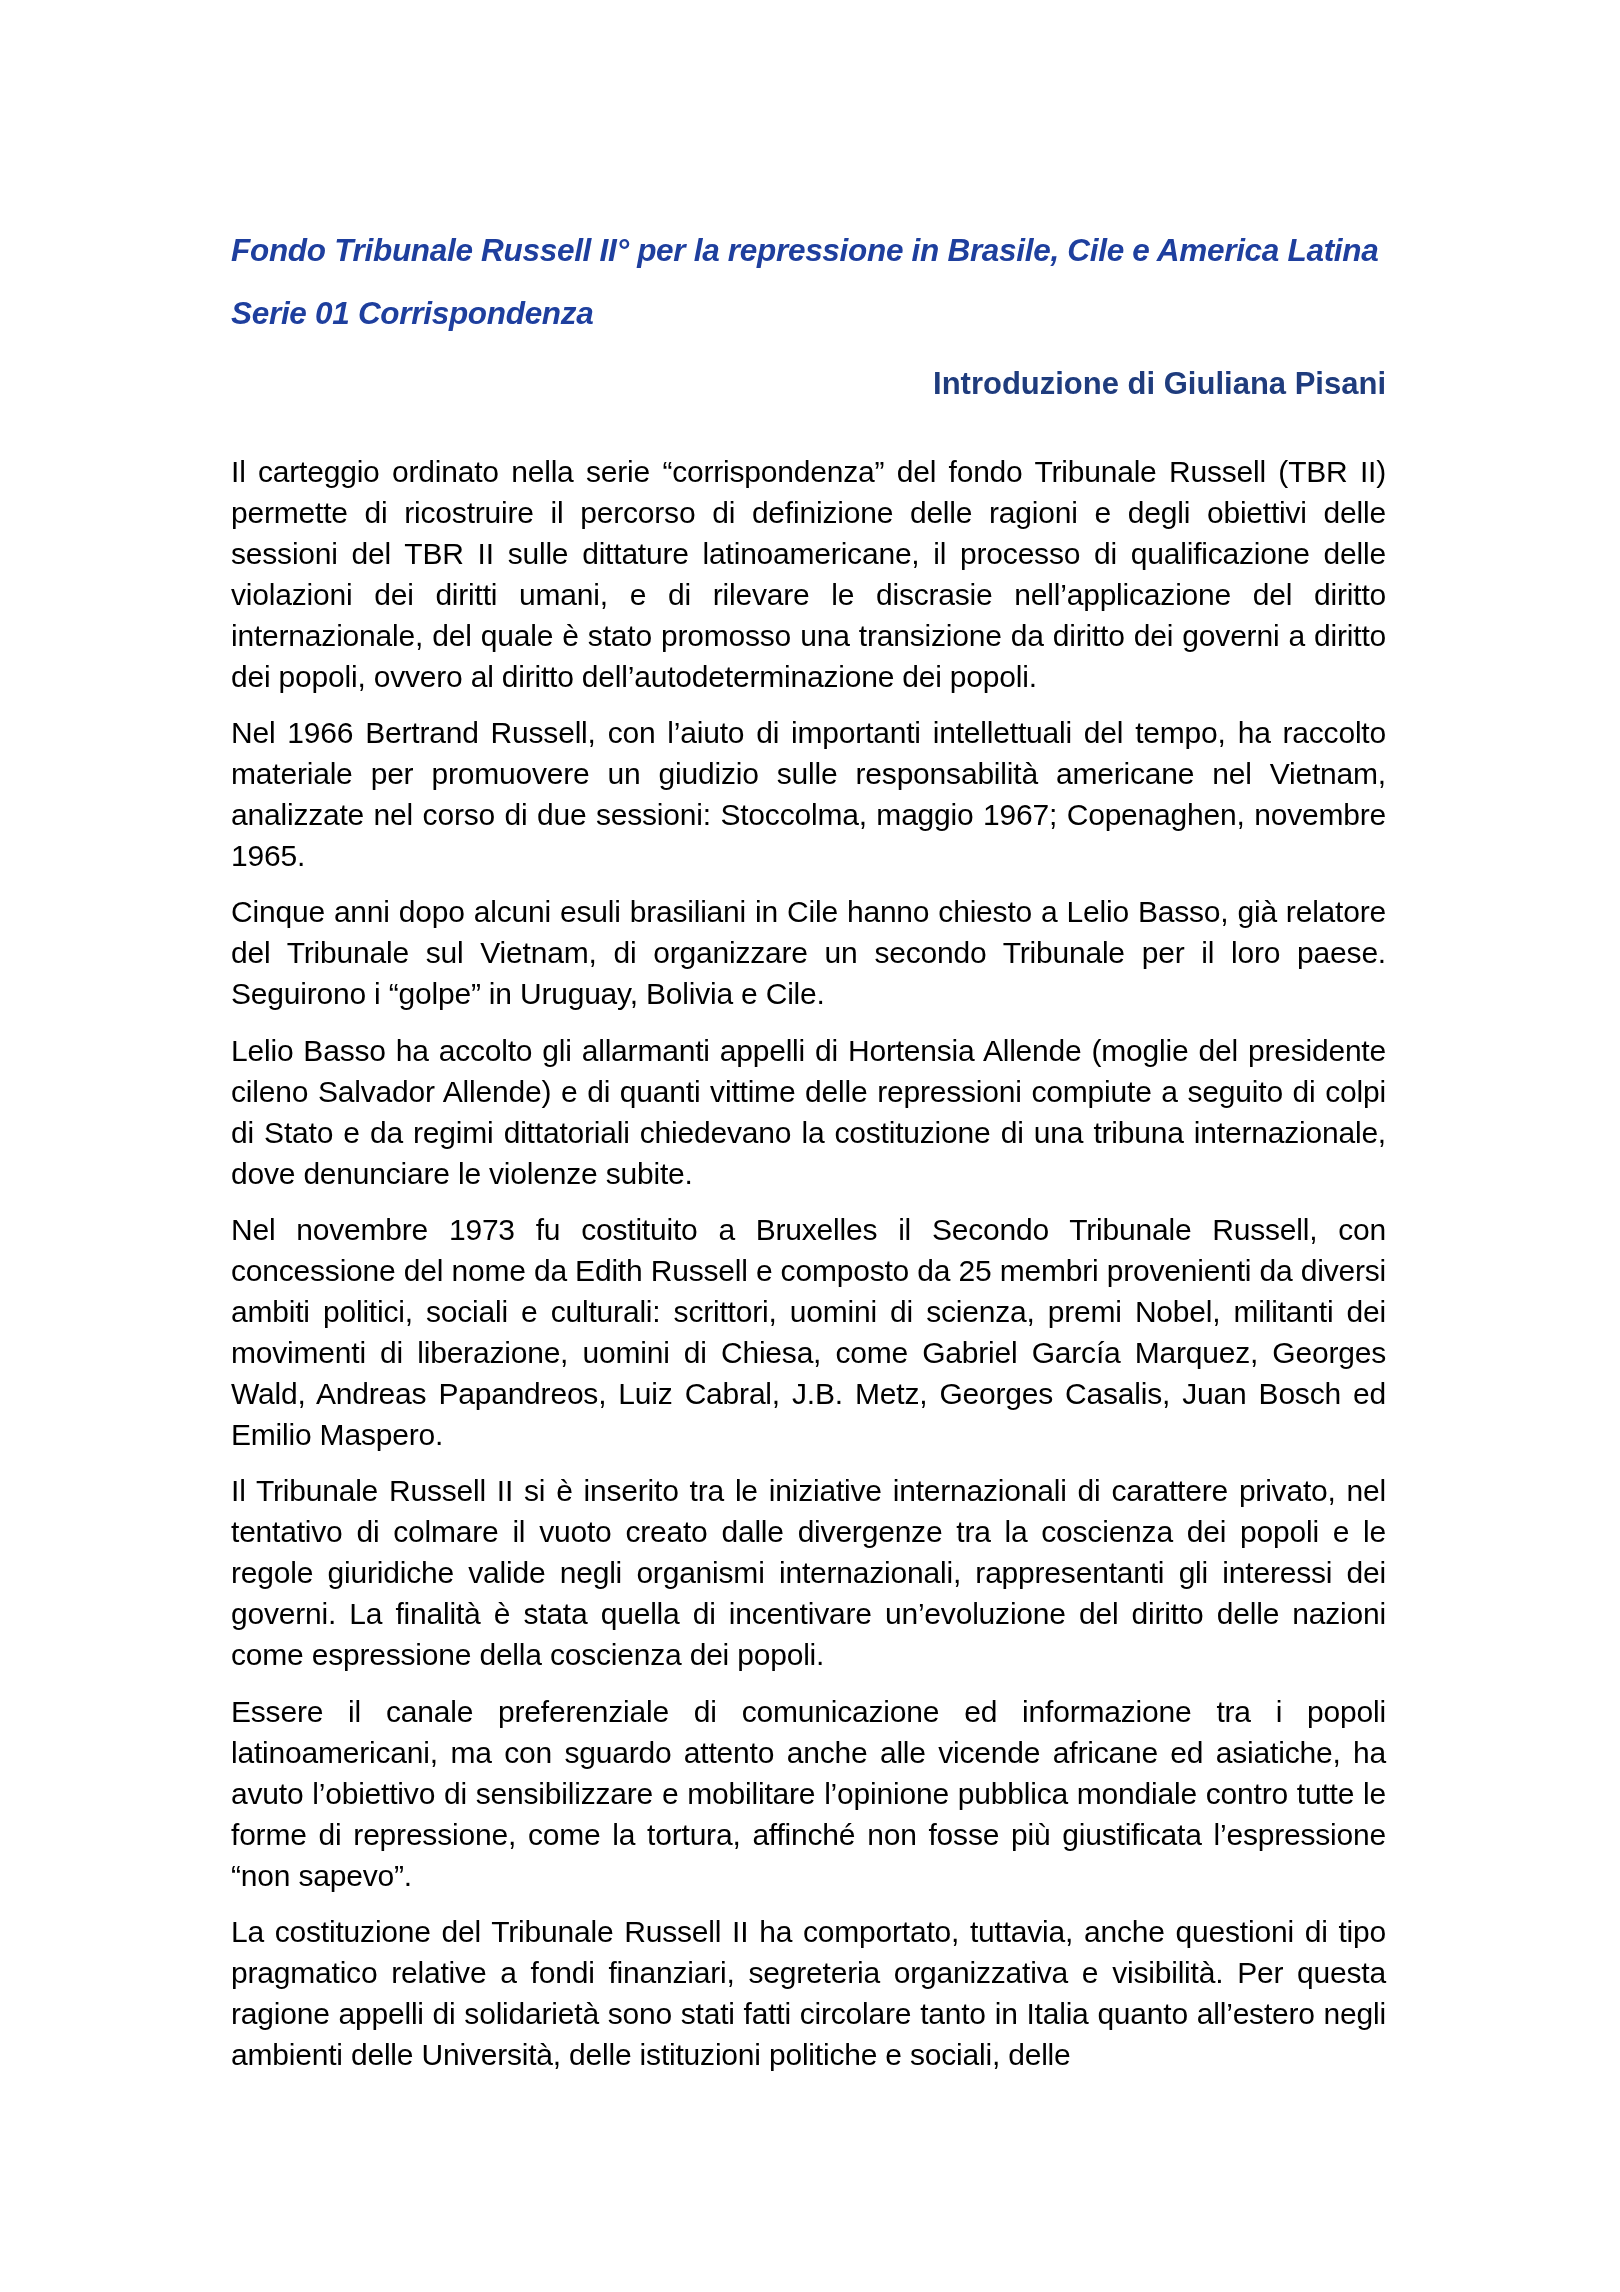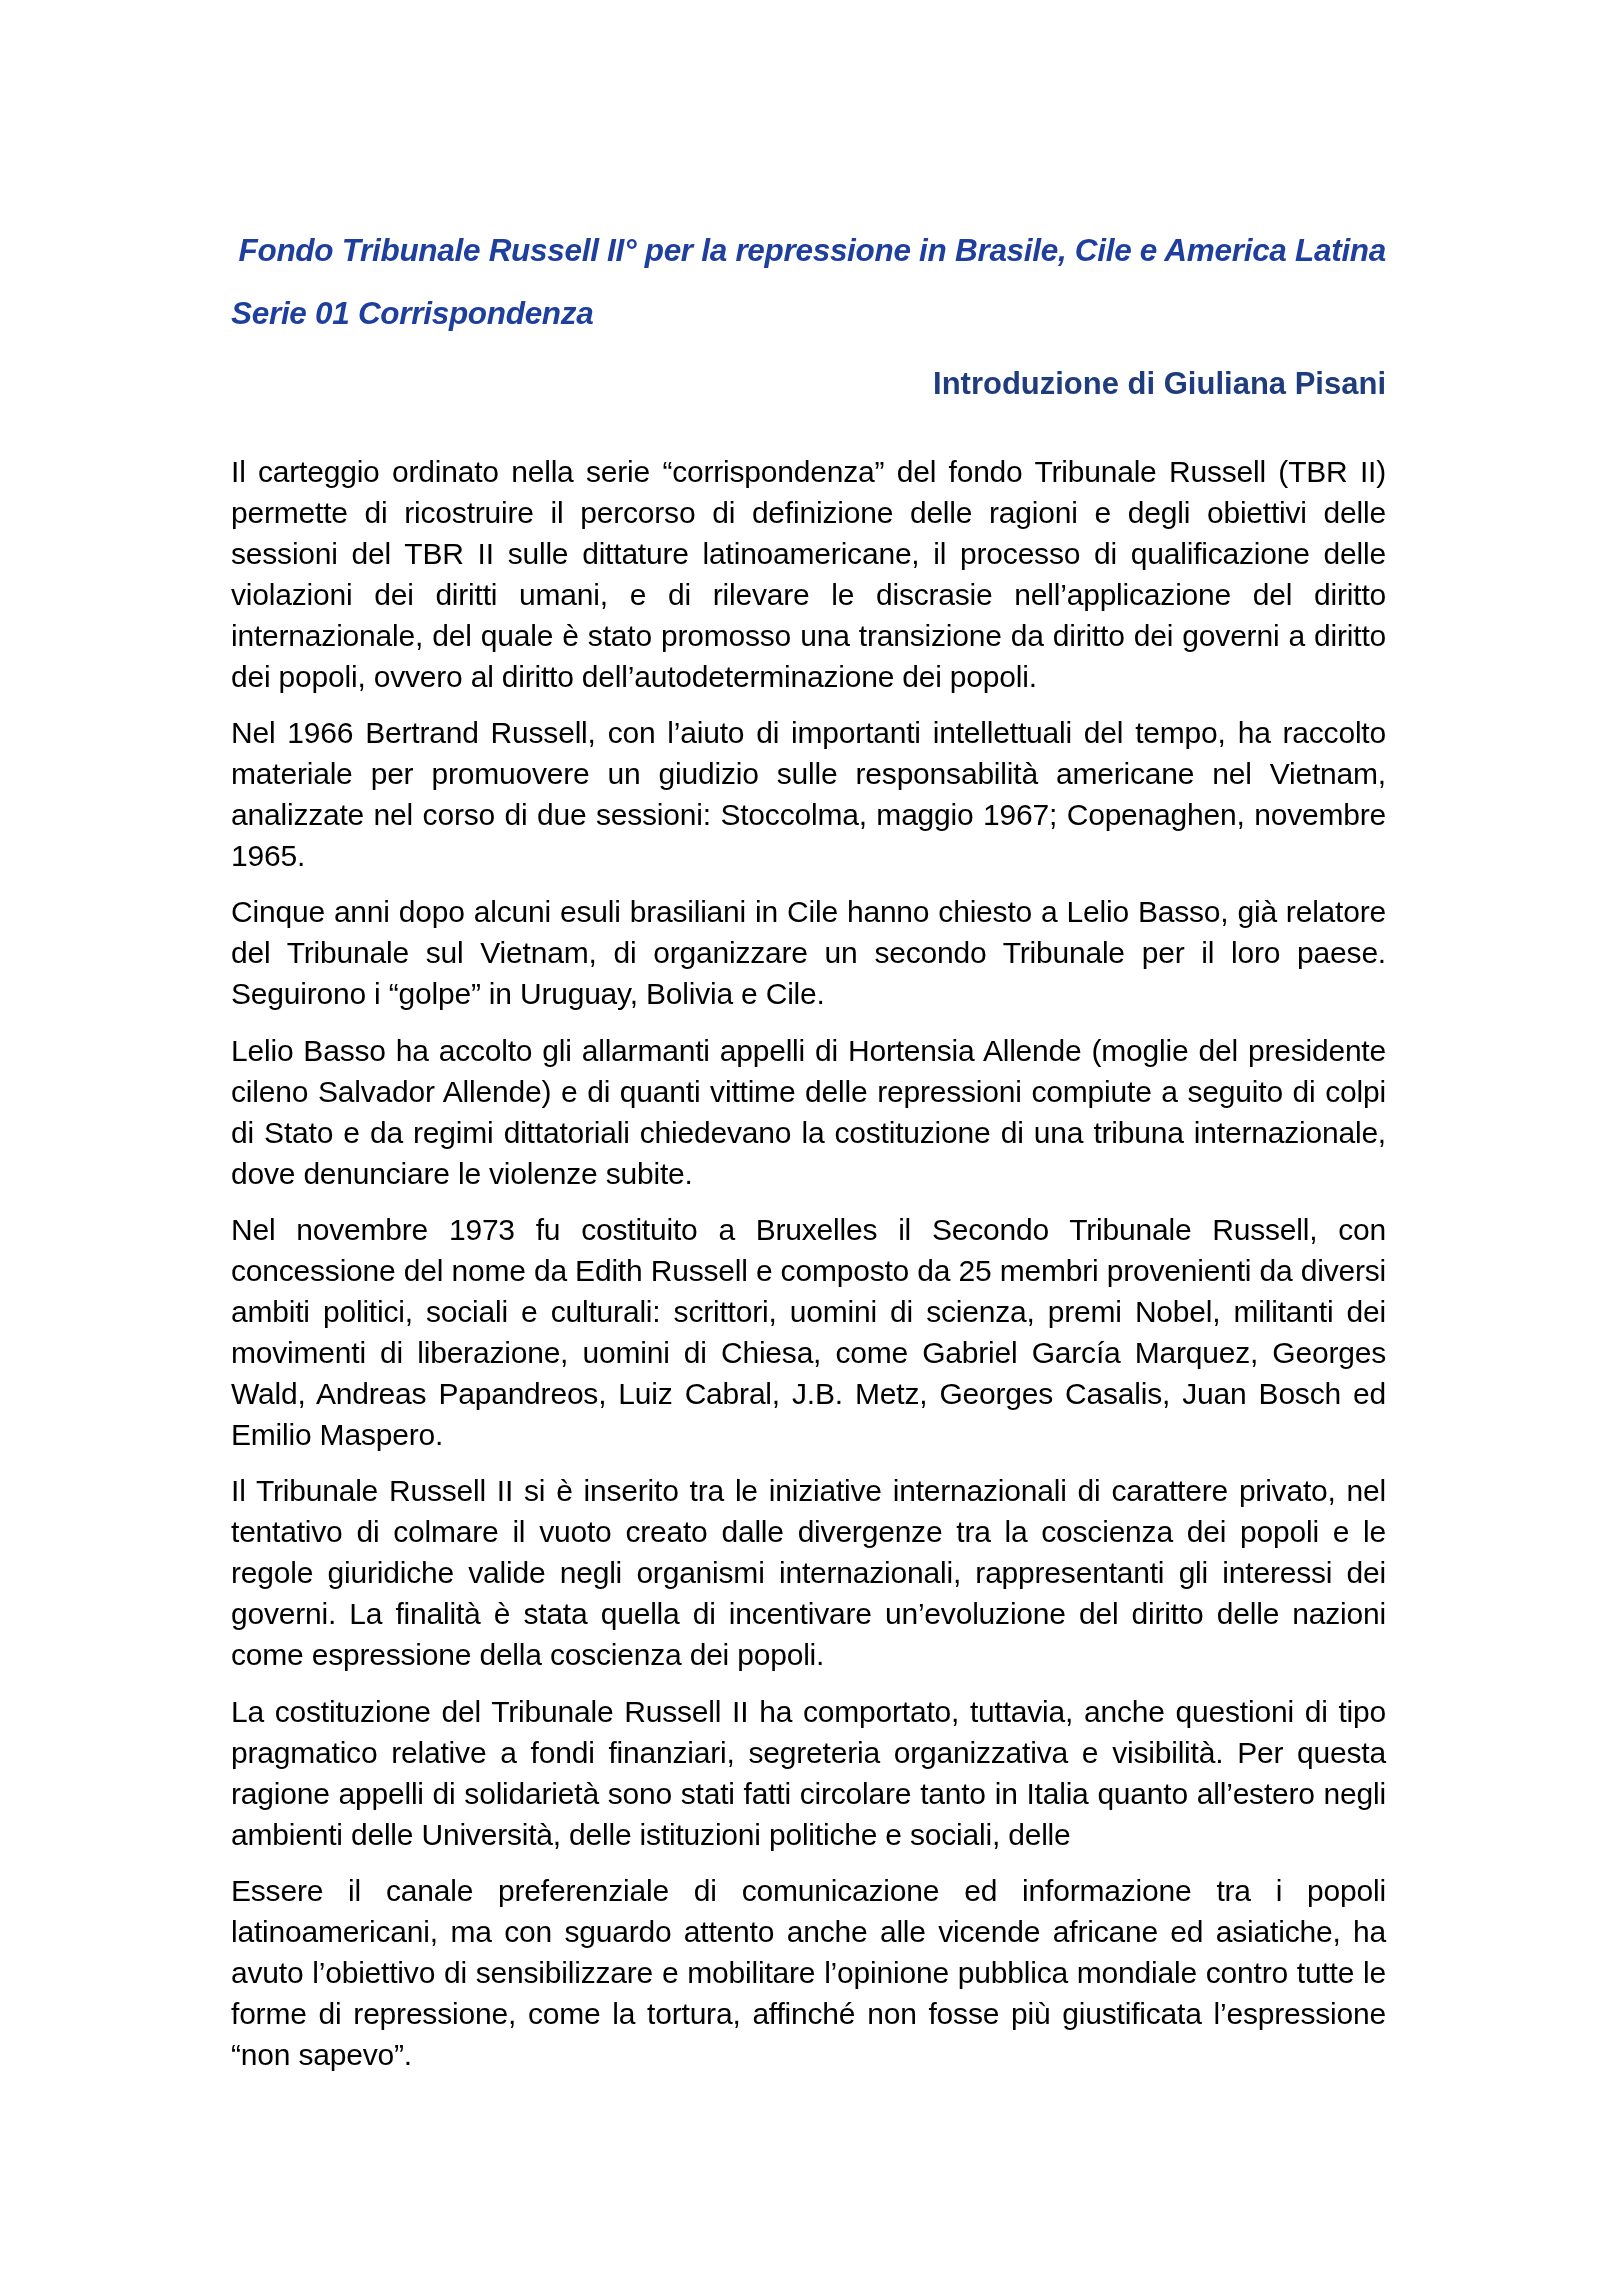--- a/index.html
+++ b/index.html
@@ -16,21 +16,21 @@
 
   .content {
     padding: 232px 234px 0 231px; 
   }
 
   .doc-title {
     font-size: 31.5px;
     line-height: 1.2;
     font-weight: bold;
     font-style: italic;
-    text-align: right;
+    text-align: left;
     color: #1e3f9e;
     letter-spacing: -0.3px;
     margin-bottom: 25px;
   }
 
   .doc-subtitle {
     font-size: 31.5px;
     line-height: 1.2;
     font-weight: bold;
     font-style: italic;
@@ -69,19 +69,19 @@
 
     <div class="doc-byline">Introduzione di Giuliana Pisani</div>
 
     <div class="doc-body">
       <p>Il carteggio ordinato nella serie “corrispondenza” del fondo Tribunale Russell (TBR II) permette di ricostruire il percorso di definizione delle ragioni e degli obiettivi delle sessioni del TBR II sulle dittature latinoamericane, il processo di qualificazione delle violazioni dei diritti umani, e di rilevare le discrasie nell’applicazione del diritto internazionale, del quale è stato promosso una transizione da diritto dei governi a diritto dei popoli, ovvero al diritto dell’autodeterminazione dei popoli.</p>
       <p>Nel 1966 Bertrand Russell, con l’aiuto di importanti intellettuali del tempo, ha raccolto materiale per promuovere un giudizio sulle responsabilità americane nel Vietnam, analizzate nel corso di due sessioni: Stoccolma, maggio 1967; Copenaghen, novembre 1965.</p>
       <p>Cinque anni dopo alcuni esuli brasiliani in Cile hanno chiesto a Lelio Basso, già relatore del Tribunale sul Vietnam, di organizzare un secondo Tribunale per il loro paese. Seguirono i “golpe” in Uruguay, Bolivia e Cile.</p>
       <p>Lelio Basso ha accolto gli allarmanti appelli di Hortensia Allende (moglie del presidente cileno Salvador Allende) e di quanti vittime delle repressioni compiute a seguito di colpi di Stato e da regimi dittatoriali chiedevano la costituzione di una tribuna internazionale, dove denunciare le violenze subite.</p>
       <p>Nel novembre 1973 fu costituito a Bruxelles il Secondo Tribunale Russell, con concessione del nome da Edith Russell e composto da 25 membri provenienti da diversi ambiti politici, sociali e culturali: scrittori, uomini di scienza, premi Nobel, militanti dei movimenti di liberazione, uomini di Chiesa, come Gabriel García Marquez, Georges Wald, Andreas Papandreos, Luiz Cabral, J.B. Metz, Georges Casalis, Juan Bosch ed Emilio Maspero.</p>
       <p>Il Tribunale Russell II si è inserito tra le iniziative internazionali di carattere privato, nel tentativo di colmare il vuoto creato dalle divergenze tra la coscienza dei popoli e le regole giuridiche valide negli organismi internazionali, rappresentanti gli interessi dei governi. La finalità è stata quella di incentivare un’evoluzione del diritto delle nazioni come espressione della coscienza dei popoli.</p>
+      <p>Essere il canale preferenziale di comunicazione ed informazione tra i popoli latinoamericani, ma con sguardo attento anche alle vicende africane ed asiatiche, ha avuto l’obiettivo di sensibilizzare e mobilitare l’opinione pubblica mondiale contro tutte le forme di repressione, come la tortura, affinché non fosse più giustificata l’espressione “non sapevo”.</p>
       <p>La costituzione del Tribunale Russell II ha comportato, tuttavia, anche questioni di tipo pragmatico relative a fondi finanziari, segreteria organizzativa e visibilità. Per questa ragione appelli di solidarietà sono stati fatti circolare tanto in Italia quanto all’estero negli ambienti delle Università, delle istituzioni politiche e sociali, delle</p>
-      <p>Essere il canale preferenziale di comunicazione ed informazione tra i popoli latinoamericani, ma con sguardo attento anche alle vicende africane ed asiatiche, ha avuto l’obiettivo di sensibilizzare e mobilitare l’opinione pubblica mondiale contro tutte le forme di repressione, come la tortura, affinché non fosse più giustificata l’espressione “non sapevo”.</p>
     </div>
 
   </div>
 </div>
 
 
 </body></html>

